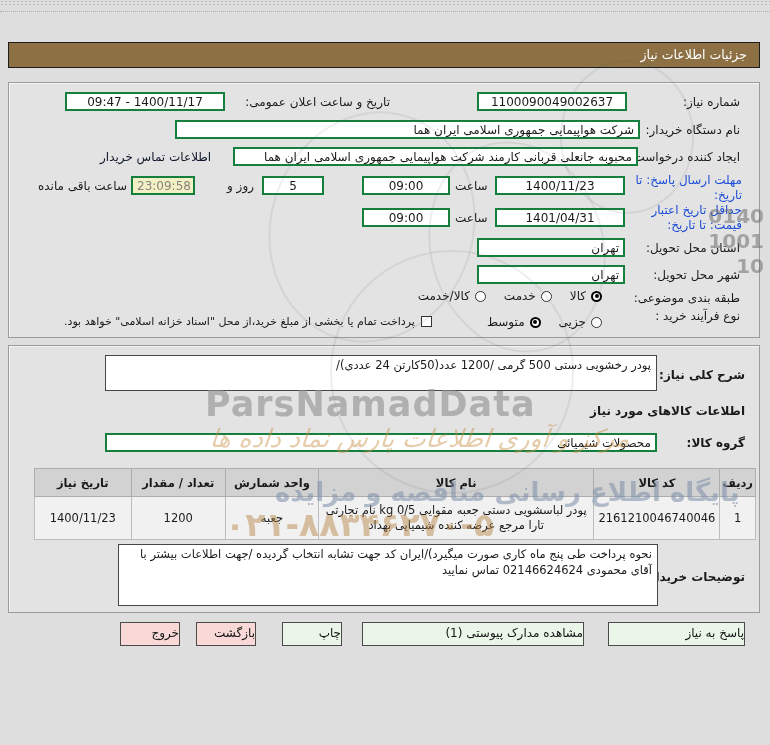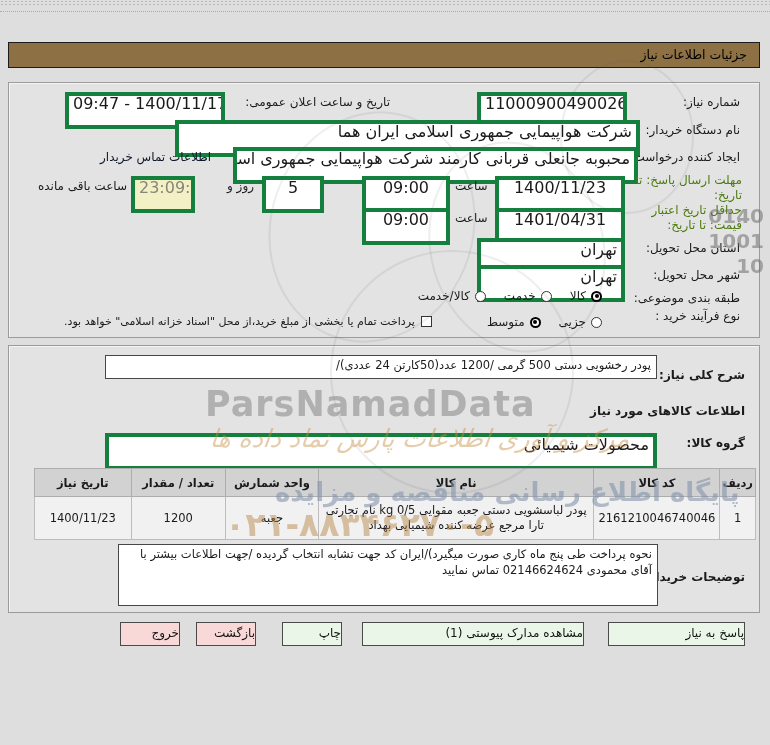--- a/index.html
+++ b/index.html
@@ -4,33 +4,33 @@
 <style>
   html,body{margin:0;padding:0;}
   body{width:770px;height:745px;background:#dedede;font-family:"DejaVu Sans",sans-serif;
        font-size:12px;color:#1a1a1a;direction:rtl;position:relative;overflow:hidden;}
   
   .dots{position:absolute;top:0;left:0;width:770px;height:6px;
         background-image:radial-gradient(#b9b9b9 1px,transparent 1.2px);background-size:4px 3px;}
   .dotline{position:absolute;top:11px;left:0;width:770px;border-top:1px dotted #ababab;}
   
   .titlebar{position:absolute;left:8px;top:42px;width:752px;height:26px;background:#8d7144;
-            border:1px solid #1c1c1c;box-sizing:border-box;color:#000000;line-height:24px;
+            border:1px solid #1c1c1c;box-sizing:border-box;color:#ffffff;line-height:24px;
             padding-right:12px;font-size:12.5px;}
   
   .groupbox{position:absolute;background:#e3e3e3;border:1px solid #9b9b9b;box-sizing:border-box;
             box-shadow:inset 1px 1px 0 #f4f4f4;}
   #group1{left:8px;top:82px;width:752px;height:256px;}
   #group2{left:8px;top:345px;width:752px;height:268px;}
   
   .lbl{position:absolute;white-space:nowrap;font-size:12px;color:#1b1b1b;}
   .lbl.bold{font-weight:bold;}
-  .lbl2{position:absolute;font-size:12px;color:#4d7c0f;text-align:right;line-height:15px;width:118px;}
-  .vbox{position:absolute;background:#ffffff;border:4px solid #15803d;box-sizing:border-box;
-        height:37px;line-height:16px;font-size:16px;padding:0 4px;white-space:nowrap;overflow:hidden;}
+  .lbl2{position:absolute;font-size:12px;color:#1d4ed8;text-align:right;line-height:15px;width:118px;}
+  .vbox{position:absolute;background:#ffffff;border:2px solid #15803d;box-sizing:border-box;
+        height:19px;line-height:16px;font-size:12px;padding:0 4px;white-space:nowrap;overflow:hidden;}
   .vbox.center{text-align:center;}
   .vbox.ltr{direction:ltr;}
   .vbox.yellow{background:#f4f0c6;color:#85857a;text-align:center;}
   .link{position:absolute;color:#0f172a;font-size:12px;white-space:nowrap;cursor:pointer;}
   .bigbox{position:absolute;background:#fff;border:1px solid #474747;box-sizing:border-box;
           font-size:11.5px;padding:1px 5px;line-height:16px;text-align:right;overflow:hidden;}
   
   .optrow{position:absolute;display:flex;gap:18px;align-items:center;direction:rtl;}
   .opt{display:flex;align-items:center;gap:5px;cursor:pointer;}
   .radio{width:11px;height:11px;border:1px solid #333;border-radius:50%;background:#fff;
@@ -134,21 +134,21 @@
   </span>
 </div>
 <div class="chkrow" style="left:64px;top:315px">
   <span class="checkbox"></span>
   <span class="chktext">پرداخت تمام یا بخشی از مبلغ خرید،از محل "اسناد خزانه اسلامی" خواهد بود.</span>
 </div>
 
 <div class="groupbox" id="group2"></div>
 
 <div class="lbl bold" style="right:25px;top:368px">شرح کلی نیاز:</div>
-<div class="bigbox" style="left:105px;top:355px;width:552px;height:24px">پودر رخشویی دستی 500 گرمی /1200 عدد(50کارتن 24 عددی)/</div>
+<div class="bigbox" style="left:105px;top:355px;width:552px;height:36px">پودر رخشویی دستی 500 گرمی /1200 عدد(50کارتن 24 عددی)/</div>
 
 <div class="lbl bold" style="right:25px;top:404px">اطلاعات کالاهای مورد نیاز</div>
 
 <div class="lbl bold" style="right:25px;top:436px">گروه کالا:</div>
 <div class="vbox" style="left:105px;top:433px;width:552px;text-align:right">محصولات شیمیائی</div>
 
 <table class="goods">
   <colgroup>
     <col style="width:30px">
       <col style="width:110px">

